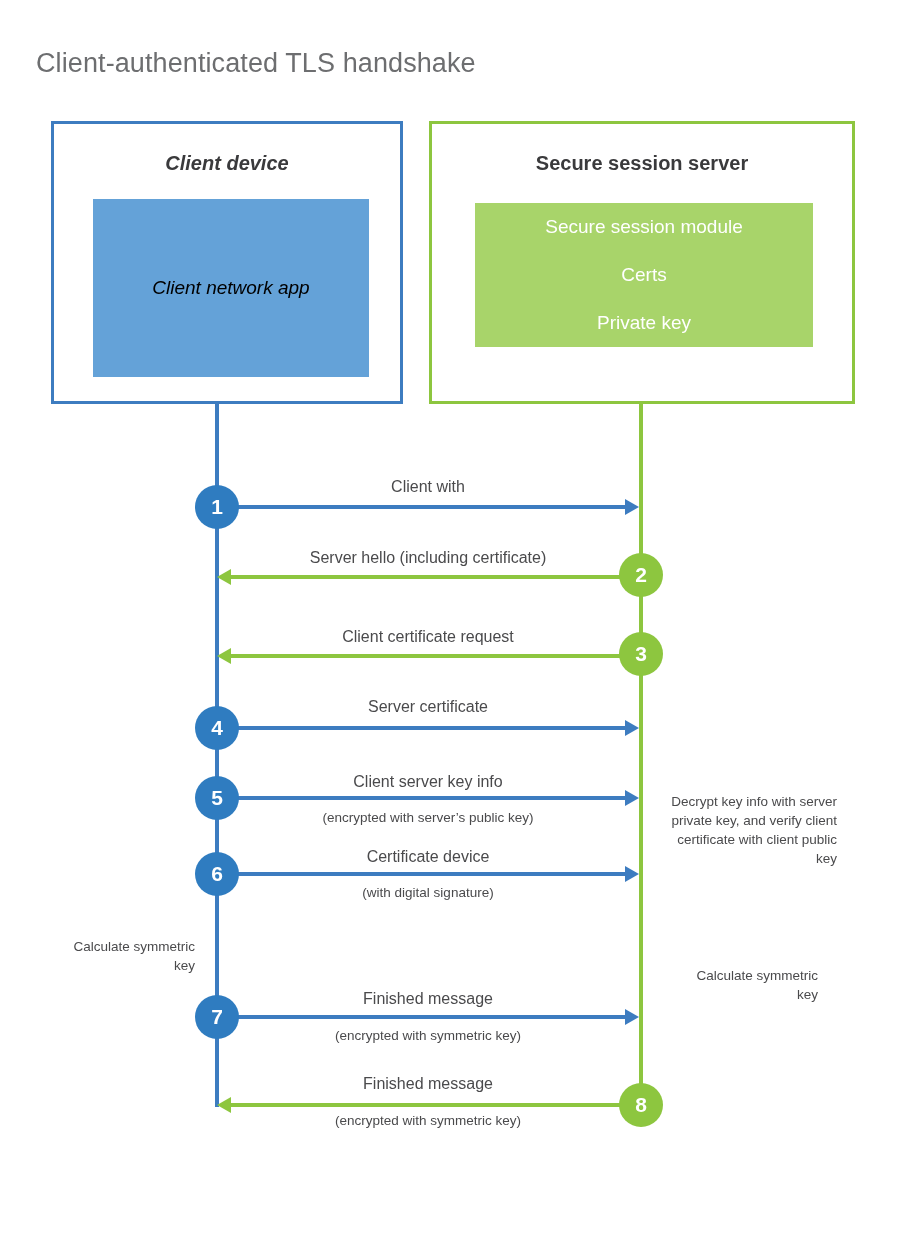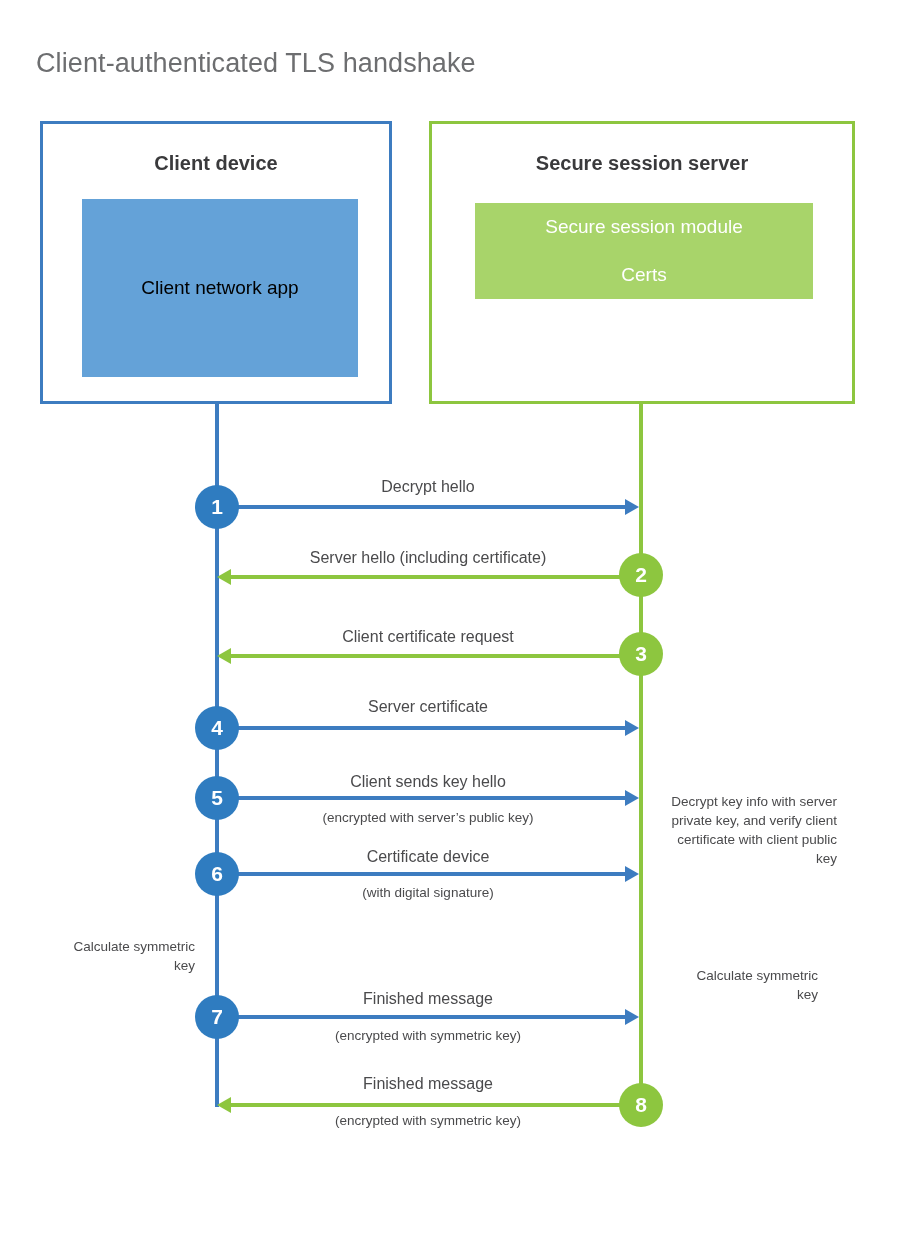--- a/index.html
+++ b/index.html
@@ -32,25 +32,26 @@
     margin-top: 20px;
   }
 
   
   .party-box {
     position: absolute;
     background: #ffffff;
     box-sizing: border-box;
   }
   .party-box.client {
-    left: 40px;
+    left: 51px;
     top: 121px;
     width: 352px;
     height: 283px;
     border: 3px solid #3d7cc0;
+    font-style: italic;
   }
   .party-box.server {
     left: 429px;
     top: 121px;
     width: 426px;
     height: 283px;
     border: 3px solid #8dc63f;
   }
   .party-title {
     position: absolute;
@@ -201,27 +202,28 @@
     <div class="client-app">
       <div class="client-app-label">Client network app</div>
     </div>
   </div>
 
   <div class="party-box server">
     <div class="party-title">Secure session server</div>
     <div class="server-items">
       <div class="server-item">Secure session module</div>
       <div class="server-item">Certs</div>
+      <div class="server-item">Private key</div>
     </div>
   </div>
 
   <div class="lifeline client-line"></div>
   <div class="lifeline server-line"></div>
 
-  <div class="msg-label" style="left:428px; top:478px;">Decrypt hello</div>
+  <div class="msg-label" style="left:428px; top:478px;">Client with</div>
   <div class="arrow blue" style="left:217px; top:505px; width:409px;">
     <span class="head right"></span>
   </div>
   <div class="badge blue" style="left:195px; top:485px;">1</div>
 
   <div class="msg-label" style="left:428px; top:549px;">Server hello (including certificate)</div>
   <div class="arrow green" style="left:230px; top:575px; width:410px;">
     <span class="head left"></span>
   </div>
   <div class="badge green" style="left:619px; top:553px;">2</div>
@@ -231,21 +233,21 @@
     <span class="head left"></span>
   </div>
   <div class="badge green" style="left:619px; top:632px;">3</div>
 
   <div class="msg-label" style="left:428px; top:698px;">Server certificate</div>
   <div class="arrow blue" style="left:217px; top:726px; width:409px;">
     <span class="head right"></span>
   </div>
   <div class="badge blue" style="left:195px; top:706px;">4</div>
 
-  <div class="msg-label" style="left:428px; top:773px;">Client sends key hello</div>
+  <div class="msg-label" style="left:428px; top:773px;">Client server key info</div>
   <div class="arrow blue" style="left:217px; top:796px; width:409px;">
     <span class="head right"></span>
   </div>
   <div class="msg-sub" style="left:428px; top:810px;">(encrypted with server’s public key)</div>
   <div class="badge blue" style="left:195px; top:776px;">5</div>
 
   <div class="msg-label" style="left:428px; top:848px;">Certificate device</div>
   <div class="arrow blue" style="left:217px; top:872px; width:409px;">
     <span class="head right"></span>
   </div>

